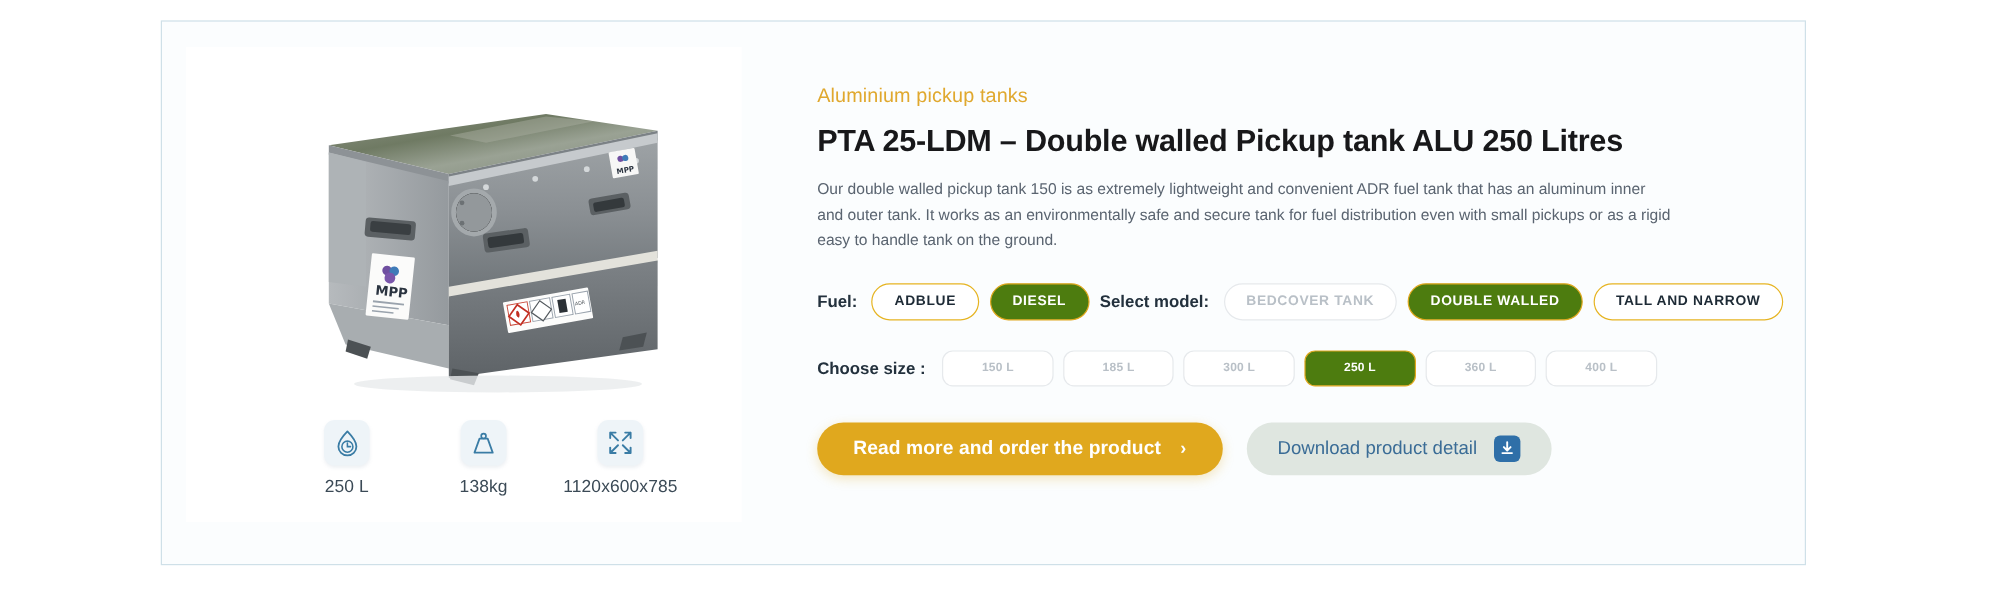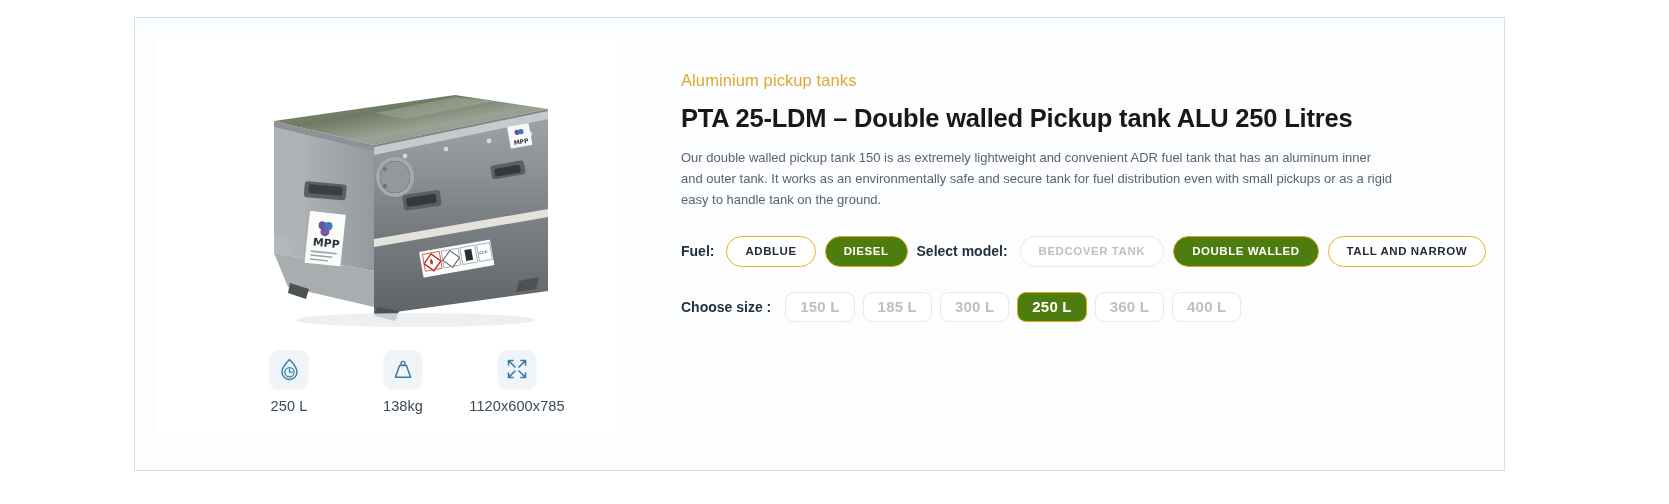--- a/index.html
+++ b/index.html
@@ -159,22 +159,22 @@
     border-color: #e6b422;
     color: #1d2a35;
     background: #ffffff;
   }
   .pill.selected {
     background: #4d7c0f;
     border-color: #e0a81e;
     color: #ffffff;
   }
   .pill.size {
-    padding: 0 14px;
-    font-size: 15px;
+    padding: 0 32px;
+    font-size: 10px;
     border-radius: 9px;
     height: 30px;
     line-height: 28px;
     margin-right: 8px;
     letter-spacing: 0.2px;
   }
   .pill.size.selected { border-radius: 9px; }
 
   
   .cta-row {
@@ -399,16 +399,32 @@
         <span class="opt-label size-label">Choose size :</span>
 
         <span class="pill size">150 L</span>
         <span class="pill size">185 L</span>
         <span class="pill size">300 L</span>
         <span class="pill size selected">250 L</span>
         <span class="pill size">360 L</span>
         <span class="pill size">400 L</span>
       </div>
 
+      <div class="cta-row">
+        <button class="btn-primary">
+          <span>Read more and order the product</span>
+          <span class="chev">›</span>
+        </button>
+
+        <button class="btn-secondary">
+          <span>Download product detail</span>
+          <span class="dl-badge">
+            <svg width="12" height="13" viewBox="0 0 12 13" fill="none" xmlns="http://www.w3.org/2000/svg">
+              <path d="M6 1.5 v6.5 M3.2 5.6 L6 8.4 L8.8 5.6" stroke="#ffffff" stroke-width="1.6" stroke-linecap="round" stroke-linejoin="round"></path>
+              <path d="M2 10.6 h8" stroke="#ffffff" stroke-width="1.6" stroke-linecap="round"></path>
+            </svg>
+          </span>
+        </button>
+      </div>
 
     </div>
   </div>
 </div>
 
 </body></html>

